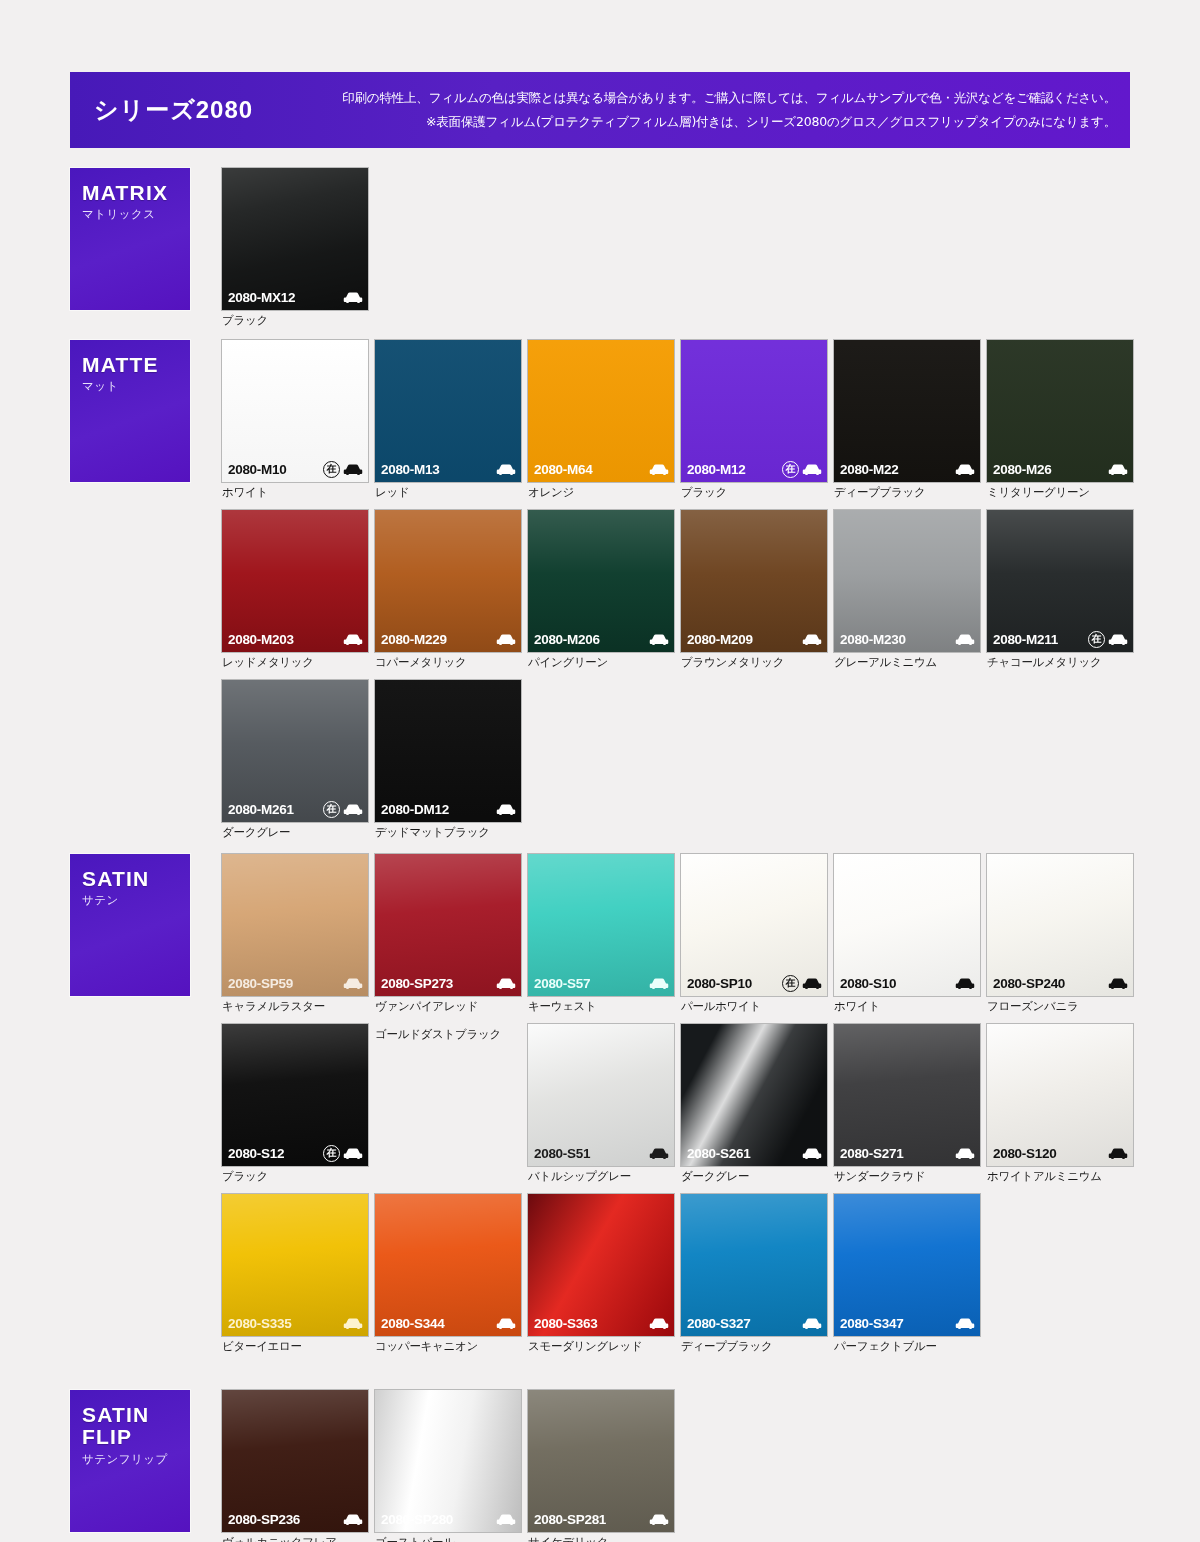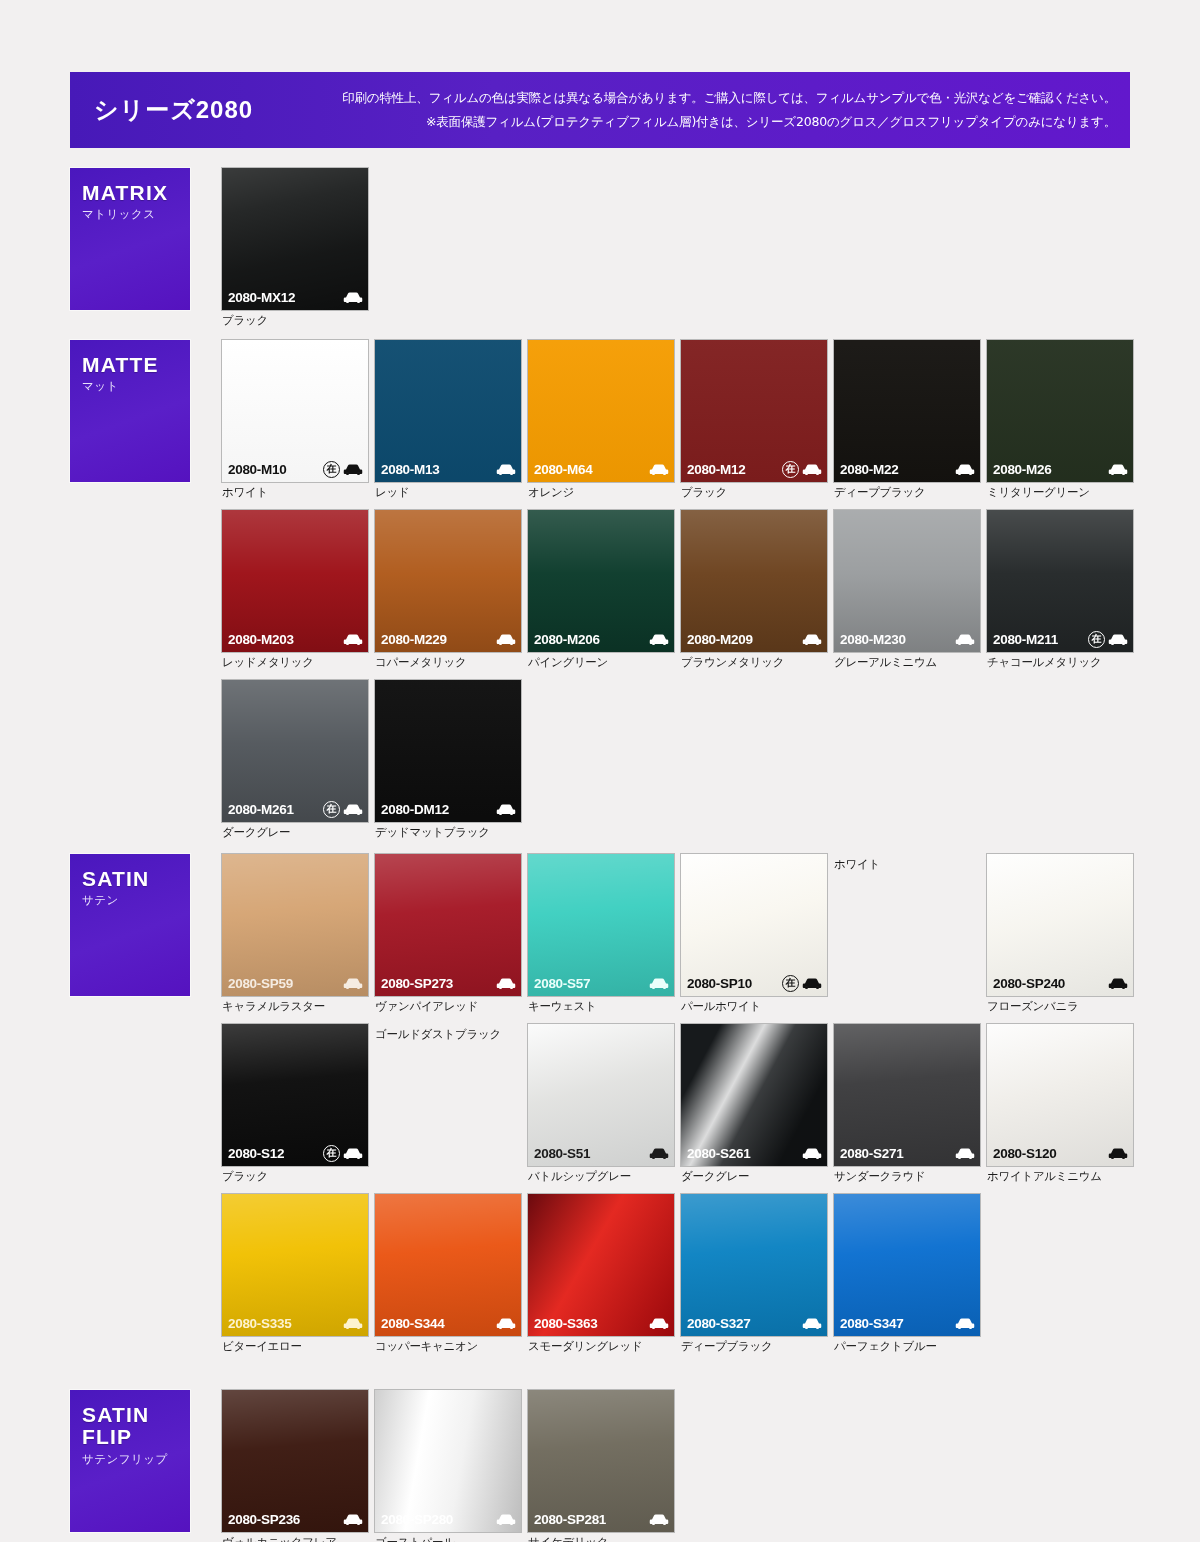--- a/index.html
+++ b/index.html
@@ -174,21 +174,21 @@
                       <circle cx="9" cy="21" r="3.2" fill="#ffffff"></circle>
                       <circle cx="31" cy="21" r="3.2" fill="#ffffff"></circle>
                     </svg>
                   </span>
                 </div>
               </div>
             </div>
             <div class="jp-name">オレンジ</div>
           </div>
           <div class="sw" style="left: 611px;">
-            <div class="chip" style="background: #7f1d1d;">
+            <div class="chip" style="background: #6d28d9;">
               <div class="sheen" style="background: linear-gradient(rgba(255, 255, 255, 0.04), rgba(0, 0, 0, 0.04));"></div>
               <div class="chip-bar">
                 <div class="code" style="color: rgb(255, 255, 255);">2080-M12</div>
                 <div class="icons">
                   <span class="zai" style="color: rgb(255, 255, 255); border: 1.4px solid rgb(255, 255, 255);">在</span>
                   <span class="car">
                     <svg width="20" height="13" viewBox="0 0 40 26">
                       <path d="M6 13 L10 5 Q11 3 13.5 3 L26.5 3 Q29 3 30 5 L34 13 L36 13 Q38.5 13 38.5 15.5 L38.5 20 Q38.5 22 36.5 22 L33.5 22 Q33.5 19 31 19 Q28.5 19 28.5 22 L11.5 22 Q11.5 19 9 19 Q6.5 19 6.5 22 L3.5 22 Q1.5 22 1.5 20 L1.5 15.5 Q1.5 13 4 13 Z" fill="#ffffff"></path>
                       <circle cx="9" cy="21" r="3.2" fill="#ffffff"></circle>
                       <circle cx="31" cy="21" r="3.2" fill="#ffffff"></circle>
@@ -460,20 +460,35 @@
                       <circle cx="9" cy="21" r="3.2" fill="#111111"></circle>
                       <circle cx="31" cy="21" r="3.2" fill="#111111"></circle>
                     </svg>
                   </span>
                 </div>
               </div>
             </div>
             <div class="jp-name">パールホワイト</div>
           </div>
           <div class="sw" style="left: 764px;">
+            <div class="chip" style="background: rgb(255, 255, 255);">
+              <div class="sheen" style="background: linear-gradient(165deg, rgba(255, 255, 255, 0.9) 0%, rgba(246, 244, 238, 0.4) 45%, rgba(190, 190, 185, 0.3) 100%);"></div>
+              <div class="chip-bar">
+                <div class="code" style="color: rgb(17, 17, 17);">2080-S10</div>
+                <div class="icons">
+                  <span class="car">
+                    <svg width="20" height="13" viewBox="0 0 40 26">
+                      <path d="M6 13 L10 5 Q11 3 13.5 3 L26.5 3 Q29 3 30 5 L34 13 L36 13 Q38.5 13 38.5 15.5 L38.5 20 Q38.5 22 36.5 22 L33.5 22 Q33.5 19 31 19 Q28.5 19 28.5 22 L11.5 22 Q11.5 19 9 19 Q6.5 19 6.5 22 L3.5 22 Q1.5 22 1.5 20 L1.5 15.5 Q1.5 13 4 13 Z" fill="#111111"></path>
+                      <circle cx="9" cy="21" r="3.2" fill="#111111"></circle>
+                      <circle cx="31" cy="21" r="3.2" fill="#111111"></circle>
+                    </svg>
+                  </span>
+                </div>
+              </div>
+            </div>
             <div class="jp-name">ホワイト</div>
           </div>
           <div class="sw" style="left: 917px;">
             <div class="chip" style="background: rgb(247, 246, 241);">
               <div class="sheen" style="background: linear-gradient(165deg, rgba(255, 255, 255, 0.9) 0%, rgba(246, 244, 238, 0.4) 45%, rgba(190, 190, 185, 0.3) 100%);"></div>
               <div class="chip-bar">
                 <div class="code" style="color: rgb(17, 17, 17);">2080-SP240</div>
                 <div class="icons">
                   <span class="car">
                     <svg width="20" height="13" viewBox="0 0 40 26">

